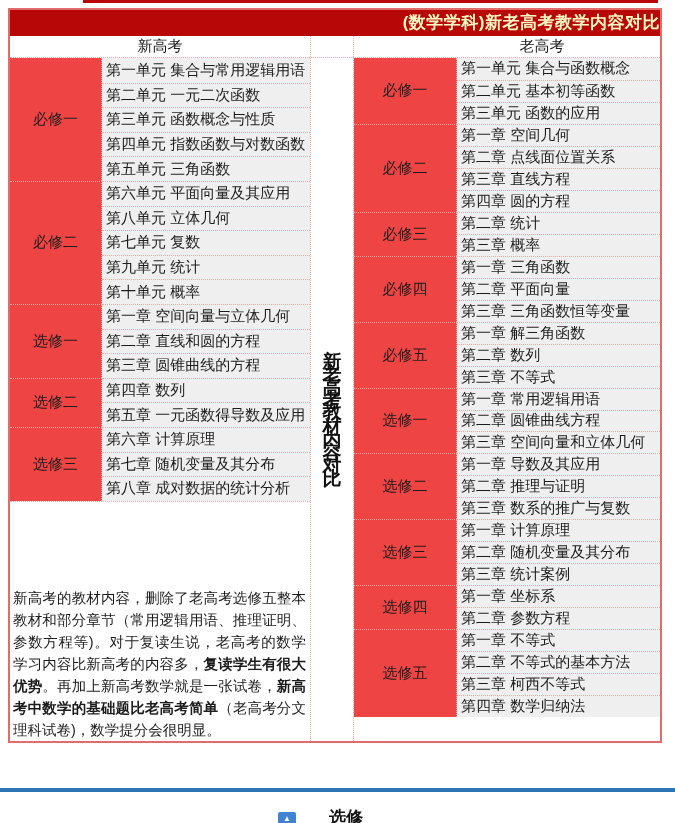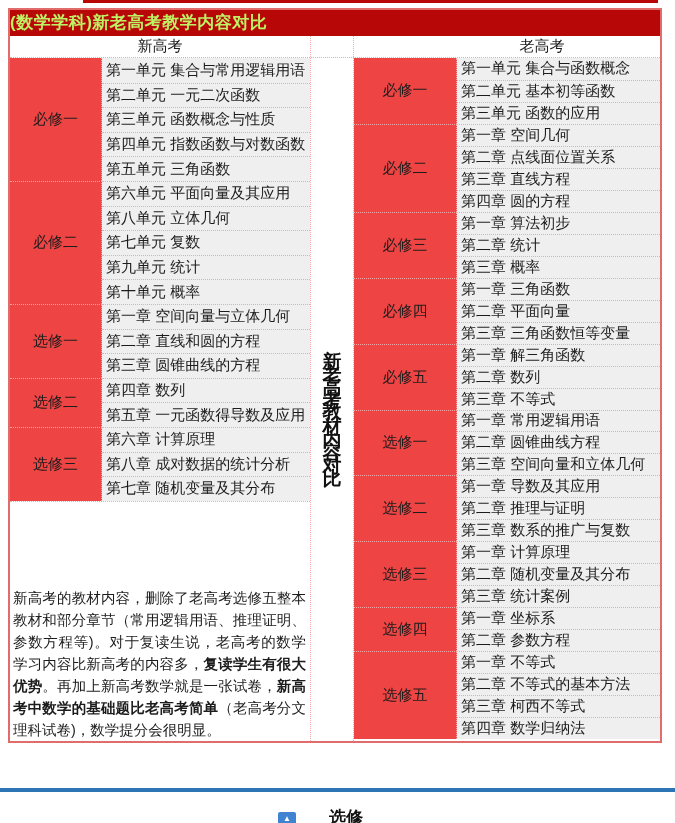--- a/index.html
+++ b/index.html
@@ -17,22 +17,22 @@
     font-family:"Liberation Sans","DejaVu Sans",sans-serif;color:var(--text-dark);
   }
   .top-strip{
     position:absolute;left:83px;top:0;width:575px;height:3px;background:var(--header-red);
   }
   .comp-table{
     position:absolute;left:8px;top:8px;width:654px;height:735px;box-sizing:border-box;
     border:2px solid var(--table-border);background:#fff;
   }
   .title-bar{
-    height:26px;background:var(--header-red);color:#bef264;font-weight:bold;font-size:17px;
-    line-height:26px;text-align:left;letter-spacing:0.5px;
+    height:26px;background:var(--header-red);color:#fef9c3;font-weight:bold;font-size:17px;
+    line-height:26px;text-align:right;letter-spacing:0.5px;
   }
   .subheader{display:flex;height:22px;box-sizing:border-box;border-bottom:1px dotted var(--grid-pink);}
   .sh-cell{display:flex;align-items:center;justify-content:center;font-size:15px;box-sizing:border-box;}
   .sh-left{width:300px;}
   .sh-mid{width:44px;border-left:1px dotted var(--grid-pink);border-right:1px dotted var(--grid-pink);}
   .sh-right{width:306px;padding-left:70px;font-family:Liberation Mono, monospace;}
   .body-row{display:flex;height:683px;}
   .side-table{display:flex;flex-direction:column;box-sizing:border-box;}
   .ltable{width:300px;}
   .mid-strip{
@@ -119,22 +119,22 @@
           <div class="glabel">选修二</div>
           <div class="gitems">
             <div class="gitem">第四章 数列</div>
             <div class="gitem">第五章 一元函数得导数及应用</div>
           </div>
         </div>
         <div class="group">
           <div class="glabel">选修三</div>
           <div class="gitems">
             <div class="gitem">第六章 计算原理</div>
+            <div class="gitem">第七章 随机变量及其分布</div>
             <div class="gitem">第八章 成对数据的统计分析</div>
-            <div class="gitem">第七章 随机变量及其分布</div>
           </div>
         </div>
         <div class="note-cell">
         <p class="note-text" id="note-text"><span>新高考的教材内容，删除了老高考选修五整本教材和部分章节（常用逻辑用语、推理证明、参数方程等)。对于复读生说，老高考的数学学习内容比新高考的内容多，</span><b>复读学生有很大优势</b><span>。再加上新高考数学就是一张试卷，</span><b>新高考中数学的基础题比老高考简单</b><span>（老高考分文理科试卷)，数学提分会很明显。</span></p>
       </div>
     </div>
     <div class="mid-strip">
       <span class="vtext">新老高考教材内容对比</span>
     </div>
     <div class="side-table rtable" id="right-table">
@@ -151,21 +151,20 @@
           <div class="gitems">
             <div class="gitem">第一章 空间几何</div>
             <div class="gitem">第二章 点线面位置关系</div>
             <div class="gitem">第三章 直线方程</div>
             <div class="gitem">第四章 圆的方程</div>
           </div>
         </div>
         <div class="group">
           <div class="glabel">必修三</div>
           <div class="gitems">
-            <div class="gitem">第一章 算法初步</div>
             <div class="gitem">第二章 统计</div>
             <div class="gitem">第三章 概率</div>
           </div>
         </div>
         <div class="group">
           <div class="glabel">必修四</div>
           <div class="gitems">
             <div class="gitem">第一章 三角函数</div>
             <div class="gitem">第二章 平面向量</div>
             <div class="gitem">第三章 三角函数恒等变量</div>

